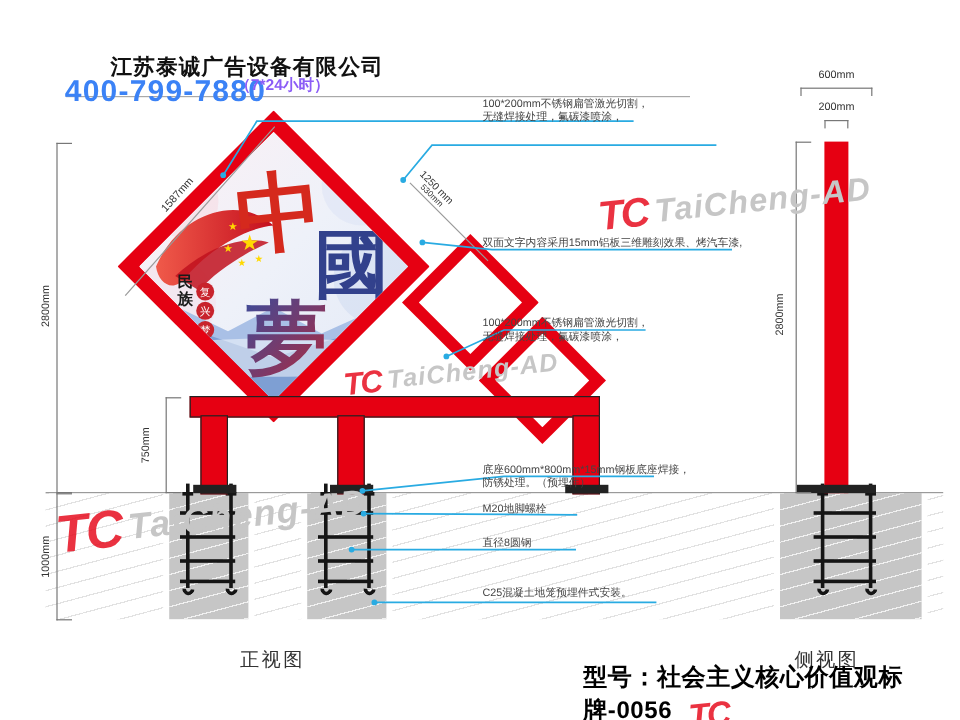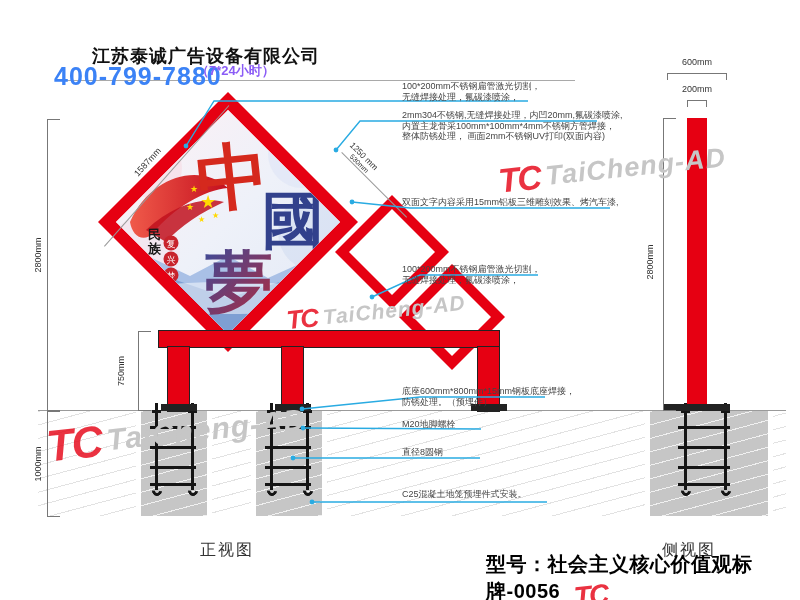--- a/index.html
+++ b/index.html
@@ -223,25 +223,20 @@
       <circle cx="303" cy="428" r="2.4"></circle>
       <circle cx="293" cy="458" r="2.4"></circle>
       <circle cx="312" cy="502" r="2.4"></circle>
     </g>
   </svg>
 
   <div class="ann" style="top:81px">
     <div>100*200mm不锈钢扁管激光切割，</div>
     <div>无缝焊接处理，氟碳漆喷涂，</div>
   </div>
-  <div class="ann" style="top:110px">
-    <div>2mm304不锈钢,无缝焊接处理，内凹20mm,氟碳漆喷涂,</div>
-    <div>内置主龙骨采100mm*100mm*4mm不锈钢方管焊接，</div>
-    <div>整体防锈处理， 画面2mm不锈钢UV打印(双面内容)</div>
-  </div>
   <div class="ann" style="top:197px">
     <div>双面文字内容采用15mm铝板三维雕刻效果、烤汽车漆,</div>
   </div>
   <div class="ann" style="top:264px">
     <div>100*200mm不锈钢扁管激光切割，</div>
     <div>无缝焊接处理，氟碳漆喷涂，</div>
   </div>
   <div class="ann" style="top:386px">
     <div>底座600mm*800mm*15mm钢板底座焊接，</div>
     <div>防锈处理。（预埋件）</div>

